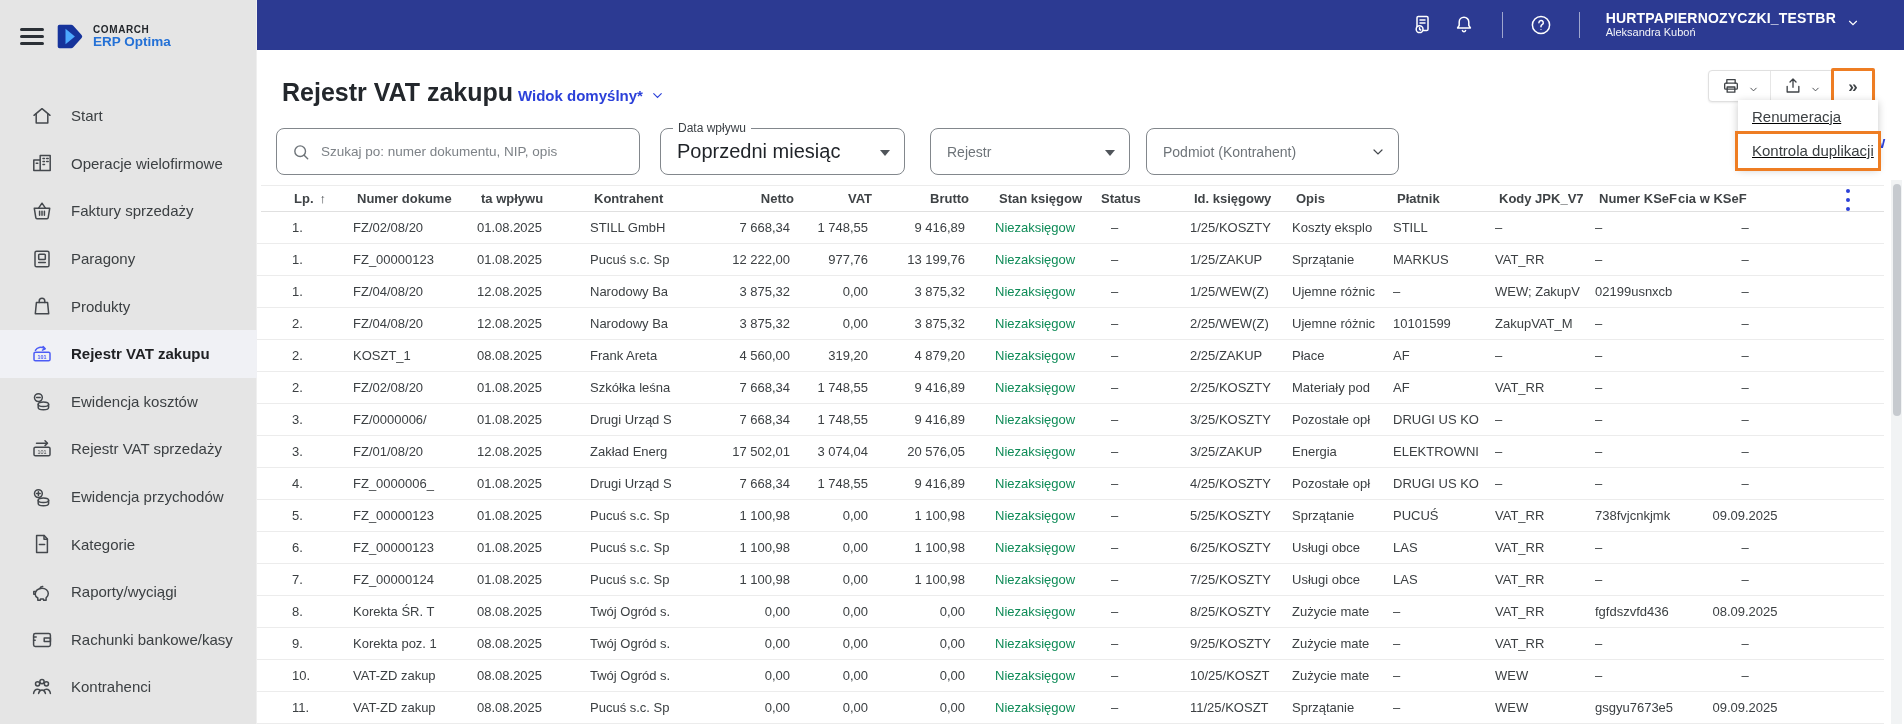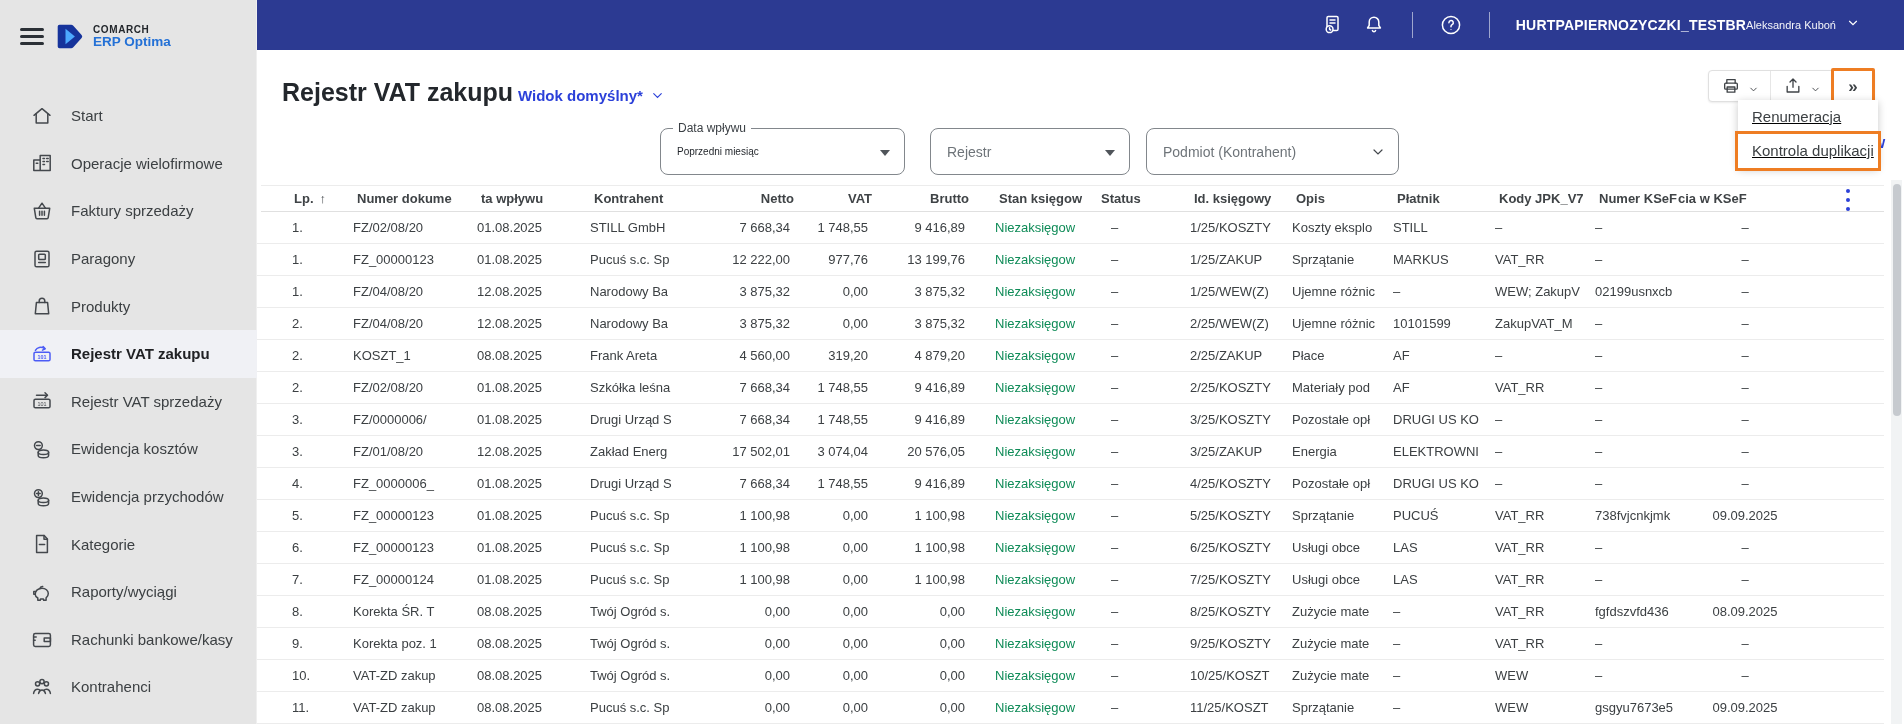--- a/index.html
+++ b/index.html
@@ -27,21 +27,21 @@
   .side-item.active .ic { color:#4c5cf5; }
 
   
   .topbar { position:absolute; left:257px; right:0; top:0; height:50px; background:#2c3a92;
             display:flex; align-items:center; justify-content:flex-end; padding-right:44px; gap:18px; z-index:2; }
   .tico { width:24px; height:24px; color:#fff; cursor:pointer; }
   .tico svg { width:100%; height:100%; fill:none; stroke:currentColor; stroke-width:1.5;
               stroke-linecap:round; stroke-linejoin:round; }
   .tdiv { width:1px; height:26px; background:rgba(255,255,255,.55); margin:0 8px; }
   .account { display:flex; align-items:center; gap:10px; cursor:pointer; color:#fff; }
-  .acc-lines { display:flex; line-height:14px; }
+  .acc-lines { display:flex; flex-direction:column; line-height:14px; }
   .acc-company { font-size:14px; font-weight:700; letter-spacing:.2px; }
   .acc-user { font-size:11px; font-weight:400; opacity:.95; }
   .acc-chev svg { width:14px; height:14px; fill:none; stroke:#fff; stroke-width:2; stroke-linecap:round; }
 
   
   .content { position:absolute; left:257px; top:50px; right:0; bottom:0; background:#fff; }
   .page-title { position:absolute; left:25px; top:28px; font-size:25px; font-weight:700; color:#23272c; }
   .view-sel { position:absolute; left:261px; top:37px; display:flex; align-items:center; gap:8px;
               color:#2b40d9; font-size:15px; font-weight:700; cursor:pointer; }
   .view-sel svg { width:13px; height:13px; fill:none; stroke:#2b40d9; stroke-width:2; stroke-linecap:round; }
@@ -77,21 +77,21 @@
   .fbox.search { left:19px; width:364px; cursor:text; }
   .fbox.search .mag { width:20px; height:20px; margin:0 10px 0 14px; color:#6e7479; flex:none; }
   .fbox.search .mag svg { width:100%; height:100%; fill:none; stroke:currentColor; stroke-width:1.7;
                           stroke-linecap:round; }
   .fbox.search input { border:none; outline:none; font-size:13.5px; color:#23272c; width:300px;
                        font-family:inherit; background:transparent; }
   .fbox.search input::placeholder { color:#7d8287; }
   .fbox.date { left:403px; width:245px; }
   .flabel { position:absolute; left:12px; top:-8px; background:#fff; padding:0 5px; font-size:12px;
             color:#3a3f44; line-height:14px; }
-  .fval { padding-left:16px; font-size:10px; color:#1f2328; }
+  .fval { padding-left:16px; font-size:20px; color:#1f2328; }
   .fph  { padding-left:16px; font-size:14px; color:#6e7479; }
   .tri { position:absolute; right:14px; top:50%; margin-top:-2px; width:0; height:0;
          border-left:5px solid transparent; border-right:5px solid transparent; border-top:6px solid #50555a; }
   .fbox.register { left:673px; width:200px; }
   .fbox.subject { left:889px; width:253px; }
   .fchev { position:absolute; right:12px; top:50%; margin-top:-8px; width:16px; height:16px; color:#44484d; }
   .fchev svg { width:100%; height:100%; fill:none; stroke:currentColor; stroke-width:1.8; stroke-linecap:round; }
 
   
   .thead { position:absolute; left:4px; top:135px; right:20px; height:27px; display:flex;
@@ -182,35 +182,35 @@
           <span class="ic"><svg viewBox="0 0 24 24">
               <rect x="4" y="10.2" width="16" height="8.6" rx="1.4"></rect>
               <path d="M14.6 6.6C11 4.2 7 5.4 5.4 8.3"></path>
               <path d="m13.1 4.5 2.1 2.3-2.7 1.4"></path>
               <text x="12" y="16.7" text-anchor="middle" font-size="5.4" stroke="none" fill="currentColor">101</text>
             </svg></span>
           <span>Rejestr VAT zakupu</span>
         </div>
         <div class="side-item">
           <span class="ic"><svg viewBox="0 0 24 24">
+              <ellipse cx="13.4" cy="15.2" rx="5.2" ry="2.3"></ellipse>
+              <path d="M8.2 15.2v3.2c0 1.3 2.3 2.3 5.2 2.3s5.2-1 5.2-2.3v-3.2"></path>
+              <circle cx="8.4" cy="8.6" r="3.9"></circle>
+              <path d="M6.6 8.6h3.6"></path>
+            </svg></span>
+          <span>Ewidencja kosztów</span>
+        </div>
+        <div class="side-item">
+          <span class="ic"><svg viewBox="0 0 24 24">
               <rect x="4" y="10.2" width="16" height="8.6" rx="1.4"></rect>
               <path d="M6.5 6.2h10.5"></path>
               <path d="m15 3.8 2.5 2.4L15 8.6"></path>
               <text x="12" y="16.7" text-anchor="middle" font-size="5.4" stroke="none" fill="currentColor">101</text>
             </svg></span>
           <span>Rejestr VAT sprzedaży</span>
-        </div>
-        <div class="side-item">
-          <span class="ic"><svg viewBox="0 0 24 24">
-              <ellipse cx="13.4" cy="15.2" rx="5.2" ry="2.3"></ellipse>
-              <path d="M8.2 15.2v3.2c0 1.3 2.3 2.3 5.2 2.3s5.2-1 5.2-2.3v-3.2"></path>
-              <circle cx="8.4" cy="8.6" r="3.9"></circle>
-              <path d="M6.6 8.6h3.6"></path>
-            </svg></span>
-          <span>Ewidencja kosztów</span>
         </div>
         <div class="side-item">
           <span class="ic"><svg viewBox="0 0 24 24">
               <ellipse cx="13.4" cy="15.2" rx="5.2" ry="2.3"></ellipse>
               <path d="M8.2 15.2v3.2c0 1.3 2.3 2.3 5.2 2.3s5.2-1 5.2-2.3v-3.2"></path>
               <circle cx="8.4" cy="8.6" r="3.9"></circle>
               <path d="M6.6 8.6h3.6M8.4 6.8v3.6"></path>
             </svg></span>
           <span>Ewidencja przychodów</span>
         </div>
@@ -327,20 +327,29 @@
       <div class="tb-more">»</div>
     </div>
 
     <span class="stray-w">W</span>
 
     <div class="ctx-menu">
       <div class="ctx-item">Renumeracja</div>
       <div class="ctx-item hl">Kontrola duplikacji</div>
     </div>
 
+    <div class="fbox search">
+      <span class="mag">
+        <svg viewBox="0 0 24 24">
+            <circle cx="11" cy="11" r="6.4" fill="none"></circle>
+            <path d="m15.8 15.8 4.2 4.2"></path>
+          </svg>
+      </span>
+      <input type="text" placeholder="Szukaj po: numer dokumentu, NIP, opis" style="">
+    </div>
 
     <div class="fbox date">
       <span class="flabel">Data wpływu</span>
       <span class="fval">Poprzedni miesiąc</span>
       <span class="tri"></span>
     </div>
 
     <div class="fbox register">
       <span class="fph">Rejestr</span>
       <span class="tri"></span>

